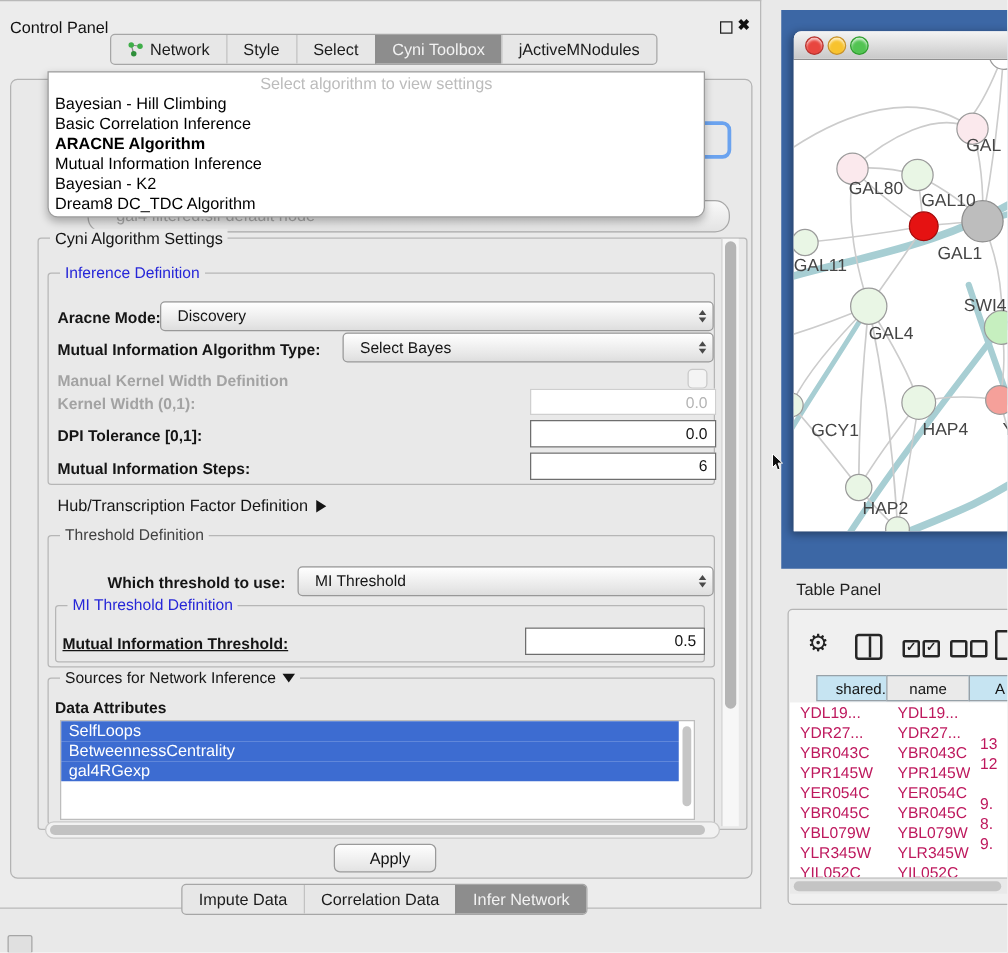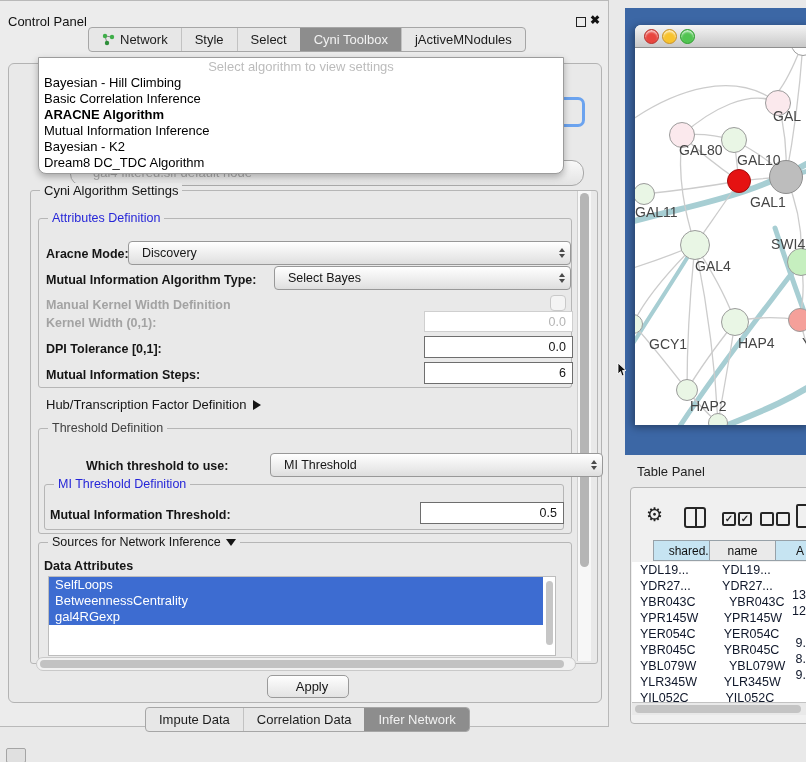--- a/index.html
+++ b/index.html
@@ -75,21 +75,21 @@
             border:1px solid #b5b5b5;border-radius:4px;}
   .gear{position:absolute;left:646px;top:503px;font-size:19px;color:#222;}
   .cols-icon{position:absolute;left:684px;top:507px;width:18px;height:17px;border:2px solid #262626;border-radius:3px;}
   .cols-icon i{position:absolute;left:50%;top:0;bottom:0;width:2px;background:#262626;}
   .cbx{position:absolute;width:10px;height:10px;border:2px solid #262626;border-radius:2px;
        font-size:10px;line-height:9px;text-align:center;font-weight:bold;color:#262626;}
   .doc-icon{position:absolute;left:796px;top:504px;width:14px;height:20px;border:2px solid #262626;border-radius:2px;background:#f0f0f0;}
   .th{position:absolute;top:540px;height:21px;border:1px solid #97a1a8;box-sizing:border-box;
       font-size:12px;display:flex;align-items:center;justify-content:center;color:#111;}
   .tbl-rows{position:absolute;left:632px;top:562px;width:174px;height:140px;background:#fff;overflow:hidden;}
-  .trow{display:flex;height:16px;line-height:16px;font-size:12.5px;color:#0f172a;justify-content:space-between;}
+  .trow{display:flex;height:16px;line-height:16px;font-size:12.5px;color:#be185d;}
   .trow .c0{width:70px;padding-left:8px;white-space:nowrap;overflow:hidden;}
   .trow .c1{width:58px;padding-left:8px;white-space:nowrap;overflow:hidden;}
   .trow .c2{padding-left:8px;white-space:nowrap;margin-top:25px;}
   .cursor-svg{position:absolute;left:617px;top:363px;z-index:9;}
 </style>
 </head>
 <body>
 
 <div id="app">
 
@@ -143,21 +143,21 @@
   </div>
 
   <div class="fs" style="left:30px;top:190px;width:566px;height:472px;"></div>
   <div class="fs-legend" style="left:40px;top:183px;font-size:13px;">Cyni Algorithm Settings</div>
 
   <div class="sb-v" style="left:577px;top:191px;width:13px;height:470px;">
     <div class="sb-thumb" style="left:2px;top:2px;width:9px;height:374px;"></div>
   </div>
 
   <div class="fs" style="left:38px;top:218px;width:532px;height:168px;"></div>
-  <div class="fs-legend" style="left:48px;top:211px;color:#2626d8;">Attributes Definition</div>
+  <div class="fs-legend" style="left:48px;top:211px;color:#2626d8;">Inference Definition</div>
 
   <div class="lbl" style="left:46px;top:247px;">Aracne Mode:</div>
   <div class="combo" style="left:128px;top:241px;width:428px;">
     <span>Discovery</span>
     <span class="spin">
         <i class="tu"></i>
         <i class="td"></i>
       </span>
   </div>
 
@@ -184,32 +184,32 @@
 
   <div style="position:absolute;left:46px;top:397px;display:flex;align-items:center;gap:7px;">
     <span style="font-size:13px;">Hub/Transcription Factor Definition</span>
     <span class="tri-right"></span>
   </div>
 
   <div class="fs" style="left:38px;top:428px;width:532px;height:104px;"></div>
   <div class="fs-legend" style="left:48px;top:421px;color:#404040;">Threshold Definition</div>
 
   <div class="lbl" style="left:86px;top:459px;">Which threshold to use:</div>
-  <div class="combo" style="left:238px;top:453px;width:318px;margin-left:32px;">
+  <div class="combo" style="left:238px;top:453px;width:318px;">
     <span>MI Threshold</span>
     <span class="spin">
         <i class="tu"></i>
         <i class="td"></i>
       </span>
   </div>
 
   <div class="fs" style="left:44px;top:484px;width:518px;height:44px;"></div>
   <div class="fs-legend" style="left:54px;top:477px;color:#2626d8;">MI Threshold Definition</div>
 
-  <div class="lbl" style="left:50px;top:508px;">Mutual Information Threshold:</div>
+  <div class="lbl" style="left:50px;top:508px;text-decoration:underline;">Mutual Information Threshold:</div>
   <div class="field" style="left:420px;top:502px;width:136px;height:20px;">0.5</div>
 
   <div class="fs" style="left:38px;top:542px;width:532px;height:116px;"></div>
   <div class="fs-legend" style="left:48px;top:535px;">
     <span>Sources for Network Inference</span>
     <span class="tri-down"></span>
   </div>
   <div class="lbl" style="left:44px;top:559px;">Data Attributes</div>
 
   <div class="attr-list">

